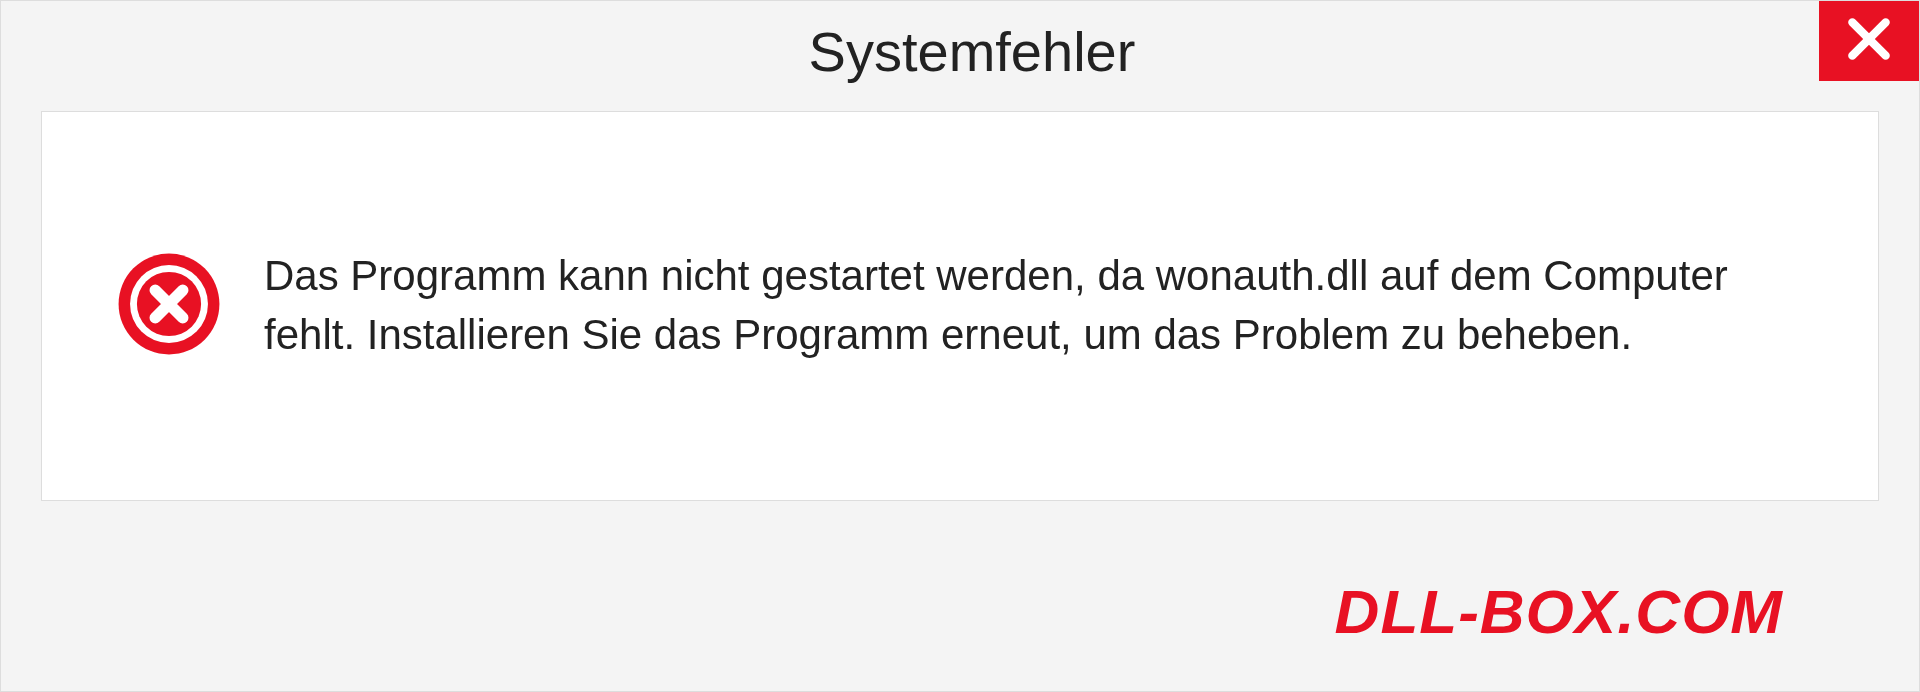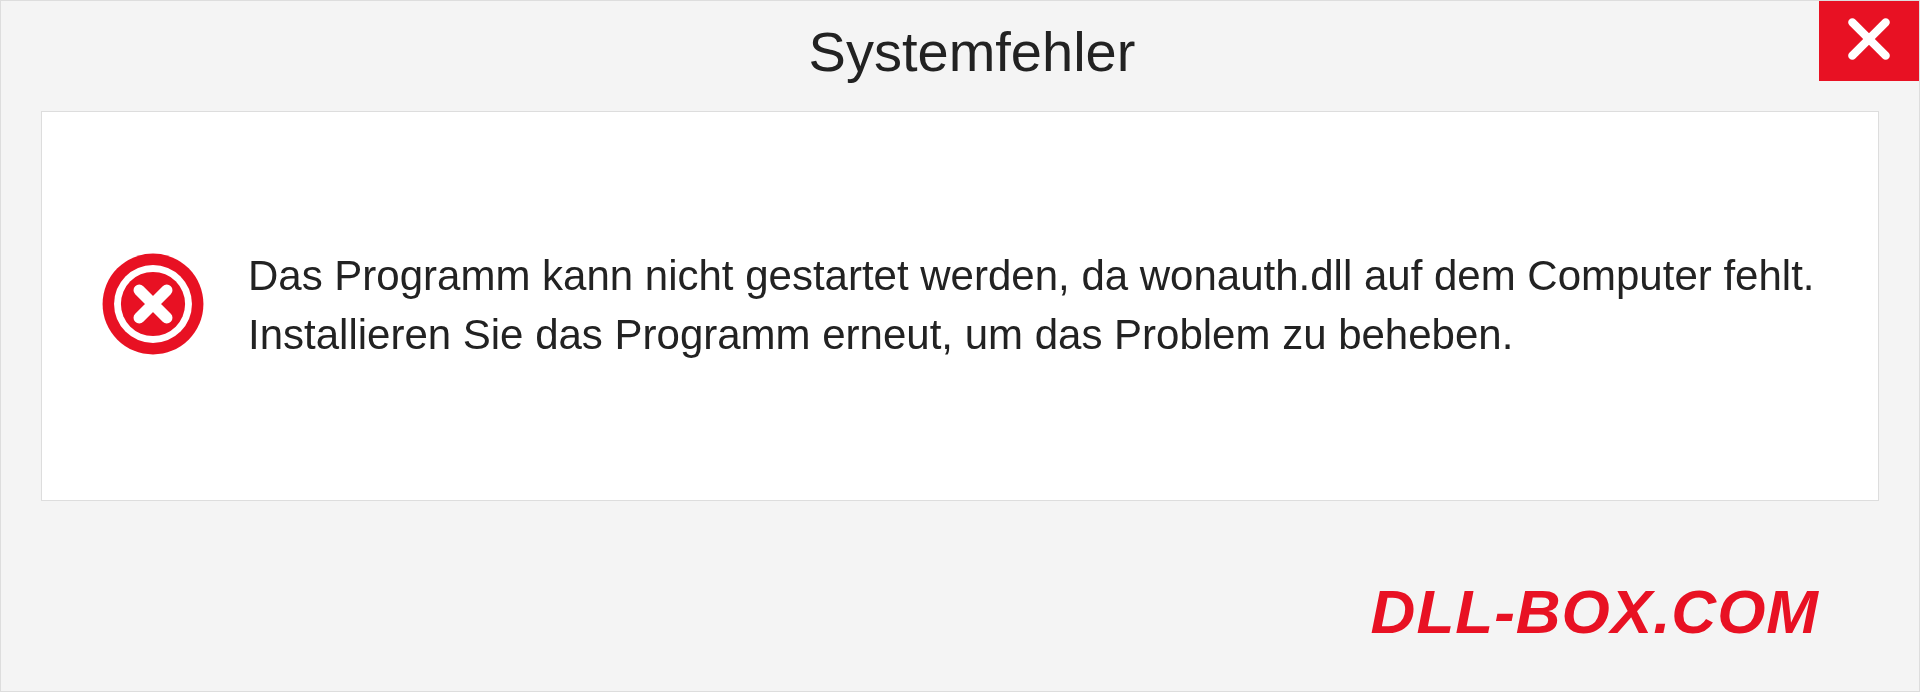--- a/index.html
+++ b/index.html
@@ -44,21 +44,21 @@
       width: 50px;
       height: 50px;
     }
     .content-panel {
       margin: 10px 40px 0 40px;
       background: #ffffff;
       border: 1px solid #ddd;
       height: 390px;
       display: flex;
       align-items: center;
-      padding: 0 56px;
+      padding: 0 72px;
     }
     .error-icon-wrapper {
       flex: 0 0 auto;
       margin-right: 40px;
     }
     .error-icon-wrapper svg {
       width: 110px;
       height: 110px;
     }
     .message-text {
@@ -75,21 +75,21 @@
       align-items: center;
       justify-content: flex-end;
       height: 120px;
     }
     .watermark {
       font-size: 62px;
       font-weight: 900;
       font-style: italic;
       color: #e81123;
       letter-spacing: 1px;
-      margin-right: 60px;
+      margin-right: 96px;
       font-family: Arial, Helvetica, sans-serif;
     }
     .ok-button {
       width: 320px;
       height: 80px;
       background: #f4f4f4;
       border: 2px solid #bbb;
       font-size: 44px;
       color: #333;
       cursor: pointer;

